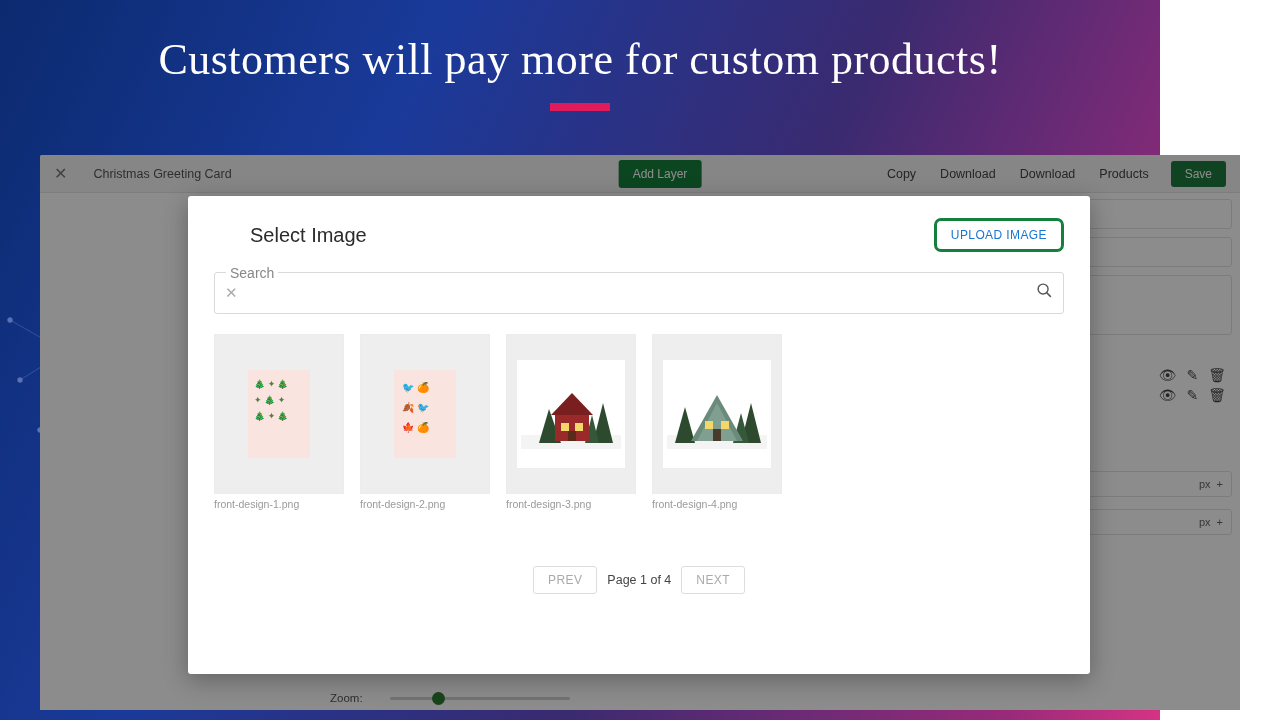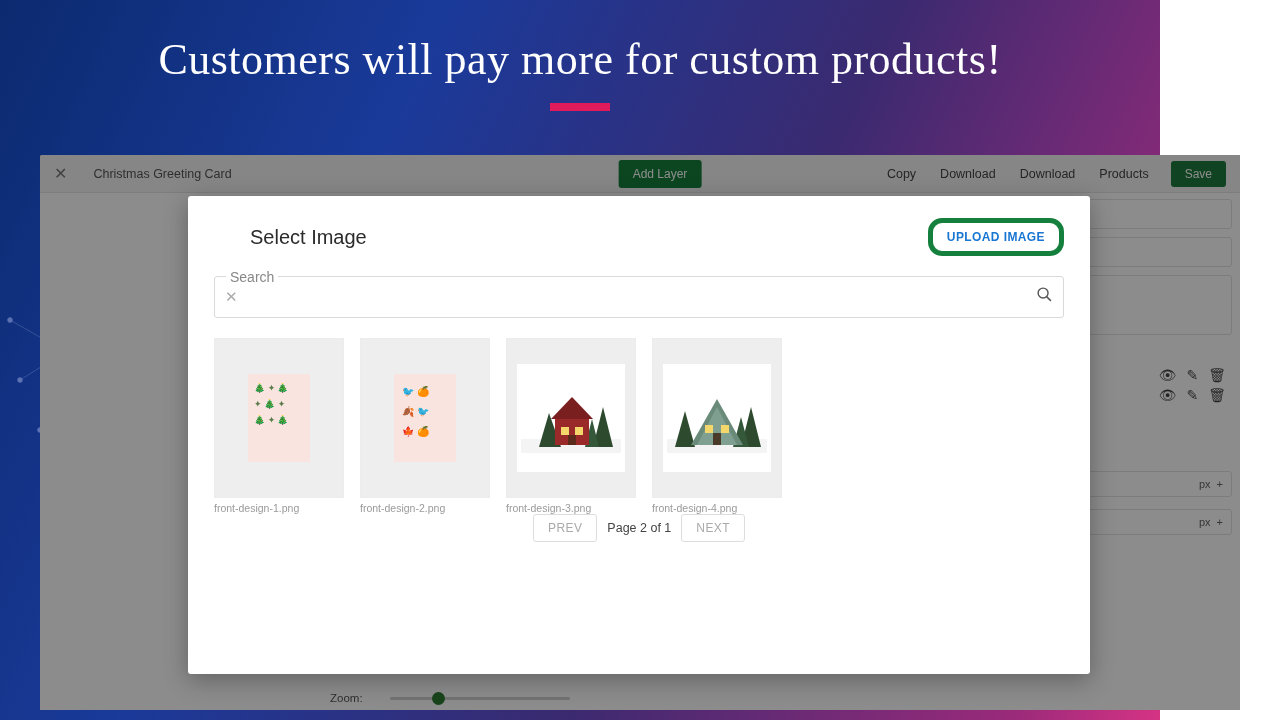--- a/index.html
+++ b/index.html
@@ -26,35 +26,35 @@
   .px-row + .px-row { margin-top: 12px; }
   .zoom-bar { position: absolute; left: 290px; bottom: 6px; display: flex; align-items: center; font-size: 11.5px; color: #555; gap: 27px; }
   .zoom-track { width: 180px; height: 3px; background: #d0d0d0; border-radius: 2px; position: relative; }
   .zoom-thumb { position: absolute; left: 42px; top: -5px; width: 13px; height: 13px; border-radius: 50%; background: #2e7d32; }
 
   .backdrop { position: absolute; left: 40px; top: 155px; width: 1200px; height: 555px; background: rgba(0,0,0,0.45); }
 
   .modal { position: absolute; left: 188px; top: 196px; width: 902px; height: 478px; background: #fff; border-radius: 3px; box-shadow: 0 6px 24px rgba(0,0,0,0.3); padding: 22px 26px; }
   .modal-head { display: flex; align-items: center; justify-content: space-between; margin-left: 36px; }
   .modal-title { font-size: 20px; font-weight: 500; color: #2b2b2b; }
-  .btn-upload { border: 5px solid #15803d; color: #1976d2; background: #fff; border-radius: 14px; padding: 7px 14px; font-size: 12px; font-weight: 700; letter-spacing: 0.4px; cursor: pointer; }
+  .btn-upload { border: 3px solid #15803d; color: #1976d2; background: #fff; border-radius: 7px; padding: 7px 14px; font-size: 12px; font-weight: 400; letter-spacing: 0.4px; cursor: pointer; }
   .search-wrap { position: relative; margin-top: 20px; }
   .search-label { position: absolute; top: -7px; left: 12px; background: #fff; padding: 0 4px; font-size: 14px; color: #888; }
   .search-field { width: 100%; height: 42px; border: 1px solid #d9d9d9; border-radius: 3px; display: flex; align-items: center; padding: 0 10px; }
   .search-clear { color: #aaa; font-size: 15px; cursor: pointer; margin-right: 8px; }
   .search-input { flex: 1; border: none; outline: none; font-size: 13px; }
   .search-icon { color: #666; font-size: 17px; cursor: pointer; }
 
   .thumb-grid { display: flex; gap: 16px; margin-top: 20px; }
   .thumb-card { width: 130px; }
   .thumb-box { width: 130px; height: 160px; border: 1px solid #ececec; background: #eeeeee; display: flex; align-items: center; justify-content: center; cursor: pointer; }
   .thumb-inner { width: 108px; height: 108px; background: #fff; display: flex; align-items: center; justify-content: center; }
   .thumb-name { font-size: 10.5px; color: #9a9a9a; margin-top: 4px; }
 
-  .pager { display: flex; align-items: center; justify-content: center; gap: 10px; font-size: 12.5px; }
+  .pager { display: flex; align-items: center; justify-content: center; gap: 10px; margin-top: 56px; font-size: 12.5px; }
   .pager-btn { border: 1px solid #ddd; background: #fff; color: #aaa; border-radius: 3px; padding: 6px 14px; font-size: 12px; letter-spacing: 0.4px; cursor: pointer; }
   .pager-info { color: #444; }
 
   
   .pat1 { width: 62px; height: 88px; background: #fae4df; position: relative; }
   .pat1::after { content: "🎄 ✦ 🎄\A✦ 🎄 ✦\A🎄 ✦ 🎄"; white-space: pre; font-size: 9px; position: absolute; inset: 6px; line-height: 1.8; color: #5a7a4a; }
   .pat2 { width: 62px; height: 88px; background: #fae4df; position: relative; }
   .pat2::after { content: "🐦 🍊\A🍂 🐦\A🍁 🍊"; white-space: pre; font-size: 10px; position: absolute; inset: 8px; line-height: 2; color: #a0482a; }
 </style>
 </head>
@@ -216,17 +216,17 @@
             <rect x="46" y="50" width="8" height="12" fill="#4a3a2a"></rect>
           </svg>
         </div>
           </div>
         <div class="thumb-name">front-design-4.png</div>
       </div>
     </div>
 
     <div class="pager">
       <button class="pager-btn">PREV</button>
-      <span class="pager-info">Page 2 of 1</span>
+      <span class="pager-info">Page 1 of 4</span>
       <button class="pager-btn">NEXT</button>
     </div>
   </div>
 </div>
 
 </body></html>

